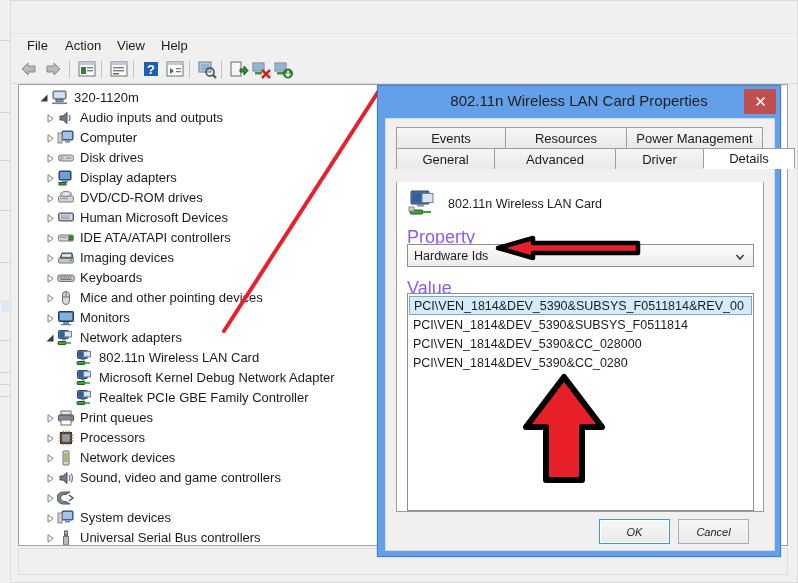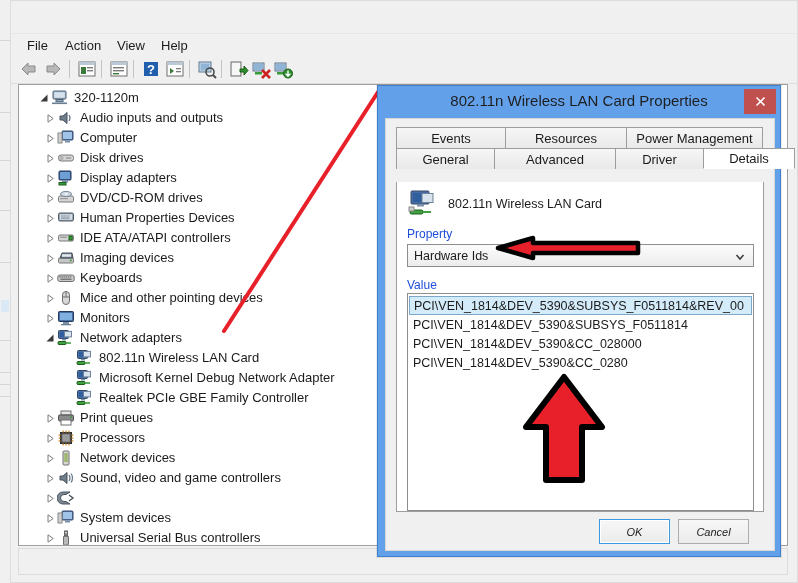--- a/index.html
+++ b/index.html
@@ -68,21 +68,21 @@
        box-sizing:border-box;margin-right:-1px;}
   .tab.active{background:#ffffff;border-bottom:1px solid #ffffff;}
 
   .tabpage{position:absolute;left:10px;top:63px;width:368px;height:330px;background:#ffffff;
     border:1px solid #9d9d9d;border-top:none;box-sizing:border-box;}
 
   .dev-row{position:absolute;left:11px;top:8px;display:flex;align-items:center;}
   .dev-row .dicon{width:30px;height:28px;margin-right:10px;}
   .dev-row .dname{font-size:12.5px;color:#1b1b1b;}
 
-  .lbl{position:absolute;font-size:12px;color:#1d4ed8;}
+  .lbl{position:absolute;font-size:18px;color:#8b5cf6;}
   .combo{position:absolute;left:10px;width:347px;height:23px;
     background:linear-gradient(#fcfcfc,#ececec);border:1px solid #8e8e8e;box-sizing:border-box;
     display:flex;align-items:center;}
   .combo .ctext{font-size:12.5px;color:#1b1b1b;padding-left:6px;}
   .combo .carrow{position:absolute;right:7px;top:4px;}
 
   .listbox{position:absolute;left:10px;width:347px;height:218px;background:#ffffff;
     border:1px solid #8e8e8e;box-sizing:border-box;padding:2px 0 0 0;overflow:hidden;}
   .lrow{height:19px;display:flex;align-items:center;font-size:12.5px;color:#1b1b1b;padding-left:5px;
         box-sizing:border-box;}
@@ -298,21 +298,21 @@
             </span>
             <span class="nicon"><svg width="18" height="18" viewBox="0 0 18 18">
                 <rect x="1.5" y="4" width="15" height="8" rx="1.5" fill="#8e9aa6" stroke="#4f5a66"></rect>
                 <rect x="2.8" y="5.2" width="12.4" height="5.6" fill="#d5dde5"></rect>
                 <rect x="4" y="6.3" width="1.6" height="1.4" fill="#8e9aa6"></rect>
                 <rect x="6.3" y="6.3" width="1.6" height="1.4" fill="#8e9aa6"></rect>
                 <rect x="8.6" y="6.3" width="1.6" height="1.4" fill="#8e9aa6"></rect>
                 <rect x="10.9" y="6.3" width="1.6" height="1.4" fill="#8e9aa6"></rect>
                 <rect x="4" y="8.4" width="8.5" height="1.4" fill="#8e9aa6"></rect>
               </svg></span>
-            <span class="nlabel">Human Properties Devices</span>
+            <span class="nlabel">Human Microsoft Devices</span>
           </div>
           <div class="node" style="left: 24px; top: 143px;">
             <span class="twisty">
               <svg width="9" height="9" viewBox="0 0 9 9">
                 <path d="M2 0.8 L7.2 4.5 L2 8.2 Z" fill="none" stroke="#7d7d7d" stroke-width="1"></path>
               </svg>
             </span>
             <span class="nicon"><svg width="18" height="18" viewBox="0 0 18 18">
                 <rect x="1.5" y="6" width="15" height="6" rx="1.5" fill="#d4d4d4" stroke="#7a7a7a"></rect>
                 <rect x="3" y="7.6" width="7" height="1.3" fill="#9a9a9a"></rect>

